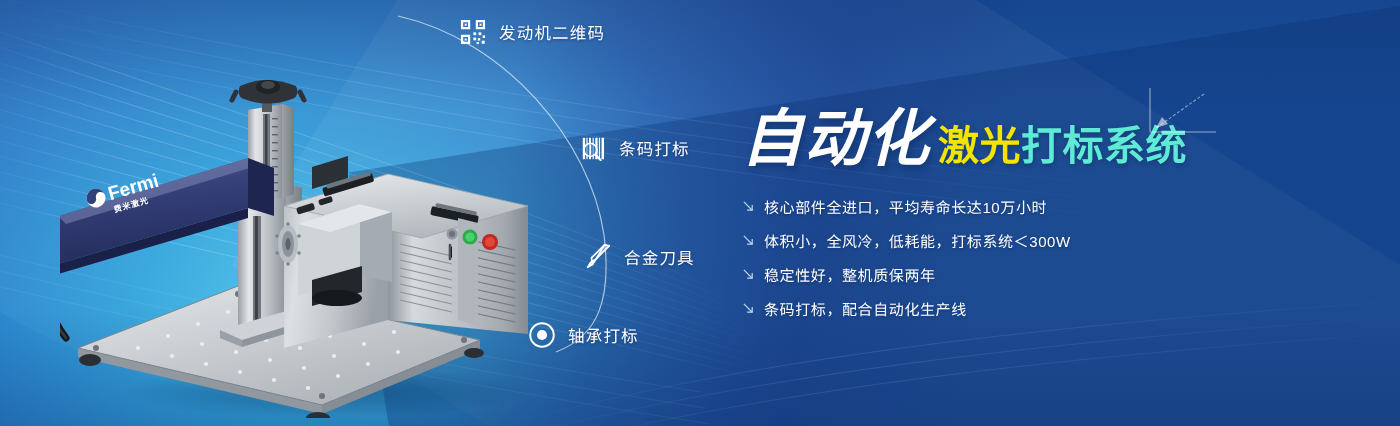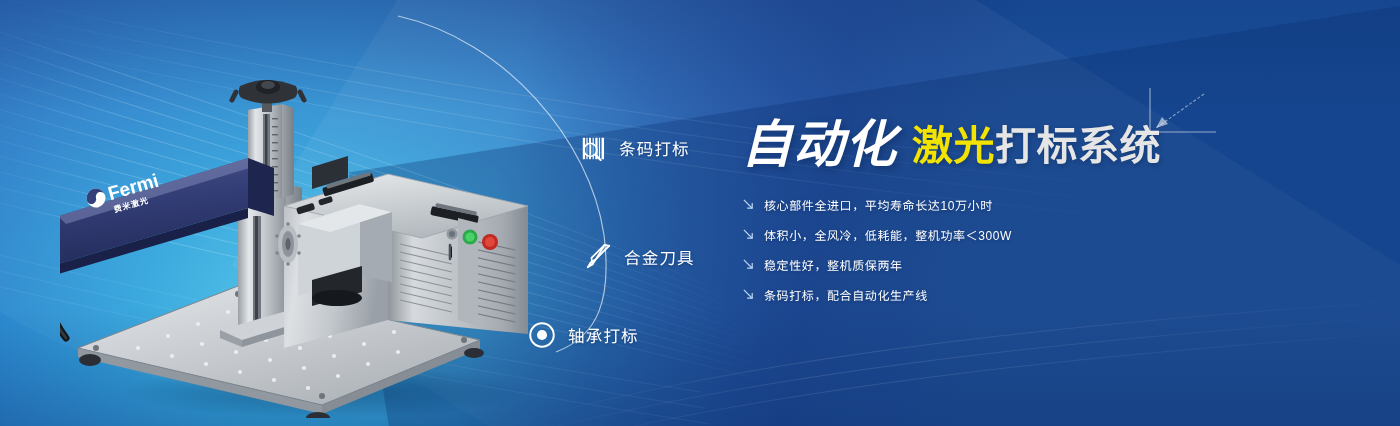--- a/index.html
+++ b/index.html
@@ -104,21 +104,21 @@
     position: absolute;
     left: 741px; top: 84px;
     width: 500px;
   }
   .headline {
     display: flex;
     align-items: flex-end;
     height: 86px;
   }
   .headline .cn-main {
-    font-size: 51px;
+    font-size: 62px;
     font-weight: bold;
     font-style: italic;
     color: #ffffff;
     line-height: 1;
     letter-spacing: 1px;
     text-shadow: 2px 3px 7px rgba(6,32,76,0.45);
   }
   .headline .stack {
     margin-left: 8px;
     padding-bottom: 2px;
@@ -134,35 +134,35 @@
   }
   .headline .cn-sub {
     display: block;
     font-size: 41px;
     font-weight: bold;
     line-height: 1.02;
     letter-spacing: 0.5px;
     white-space: nowrap;
     text-shadow: 1px 2px 5px rgba(6,32,76,0.4);
   }
-  .cn-sub .hl { color: #f3e400; margin-left: 7px; }
-  .cn-sub .wt { color: #e5e5e5; font-family: Liberation Serif, serif; }
+  .cn-sub .hl { color: #f3e400; }
+  .cn-sub .wt { color: #5eead4; font-family: Liberation Serif, serif; }
 
   .bullets {
     margin-top: 26px;
     list-style: none;
     padding: 0;
   }
   .bullets li {
     display: flex;
     align-items: center;
     gap: 9px;
     margin-bottom: 13px;
     color: #ffffff;
-    font-size: 12px;
+    font-size: 15px;
     letter-spacing: 0.6px;
     white-space: nowrap;
     text-shadow: 0 1px 3px rgba(5,35,85,0.5);
   }
   .bullets .mark {
     flex: 0 0 auto;
     width: 14px; height: 14px;
     color: #b9d6f2;
     display: flex; align-items: center; justify-content: center;
   }
@@ -451,20 +451,42 @@
       <circle cx="410" cy="189" r="4.6" fill="#49d26a"></circle>
       <circle cx="430" cy="194" r="8" fill="#c02a22"></circle>
       <circle cx="430" cy="194" r="5" fill="#e0463a"></circle>
       <circle cx="392" cy="186" r="5.5" fill="#9198a0"></circle>
       <circle cx="392" cy="186" r="3" fill="#6b727a"></circle>
       <rect x="389" y="198" width="3" height="12" rx="1.5" fill="#5a6views"></rect>
       <path d="M390,197 l0,14" stroke="#4b5158" stroke-width="2.6" stroke-linecap="round"></path>
     </svg>
   </div>
 
+  <div class="callout" id="callout-qr">
+    <span class="ico">
+      <svg viewBox="0 0 28 28" width="26" height="26">
+        <g fill="#ffffff">
+          <path d="M1,1 h10 v10 h-10 z M3.4,3.4 v5.2 h5.2 v-5.2 z"></path>
+          <path d="M17,1 h10 v10 h-10 z M19.4,3.4 v5.2 h5.2 v-5.2 z"></path>
+          <path d="M1,17 h10 v10 h-10 z M3.4,19.4 v5.2 h5.2 v-5.2 z"></path>
+          <rect x="5" y="5" width="2.2" height="2.2"></rect>
+          <rect x="21" y="5" width="2.2" height="2.2"></rect>
+          <rect x="5" y="21" width="2.2" height="2.2"></rect>
+          <rect x="14.4" y="14.4" width="3" height="3"></rect>
+          <rect x="20" y="14.4" width="3" height="3"></rect>
+          <rect x="24.4" y="17.6" width="2.6" height="2.8"></rect>
+          <rect x="14.4" y="20" width="3" height="3"></rect>
+          <rect x="19.2" y="20.6" width="2.6" height="2.6"></rect>
+          <rect x="23.4" y="23.4" width="3.2" height="3.2"></rect>
+          <rect x="17.8" y="24.6" width="2.6" height="2.4"></rect>
+        </g>
+      </svg>
+    </span>
+    <span class="lbl">发动机二维码</span>
+  </div>
 
   <div class="callout" id="callout-bar">
     <span class="ico">
       <svg viewBox="0 0 28 28" width="25" height="25">
         <g fill="#ffffff">
           <rect x="2" y="2" width="2.6" height="24"></rect>
           <rect x="6" y="2" width="1.4" height="24"></rect>
           <rect x="9" y="2" width="2.2" height="24"></rect>
           <rect x="13" y="2" width="1.3" height="24"></rect>
           <rect x="16" y="2" width="2.6" height="24"></rect>
@@ -524,21 +546,21 @@
         </span>
         <span>核心部件全进口，平均寿命长达10万小时</span>
       </li>
       <li>
         <span class="mark">
           <svg viewBox="0 0 14 14" width="13" height="13">
             <path d="M2,2 L11,11" stroke="currentColor" stroke-width="1.3" fill="none"></path>
             <path d="M11,5.5 L11,11 L5.5,11" stroke="currentColor" stroke-width="1.3" fill="none"></path>
           </svg>
         </span>
-        <span>体积小，全风冷，低耗能，整机功率＜300W</span>
+        <span>体积小，全风冷，低耗能，打标系统＜300W</span>
       </li>
       <li>
         <span class="mark">
           <svg viewBox="0 0 14 14" width="13" height="13">
             <path d="M2,2 L11,11" stroke="currentColor" stroke-width="1.3" fill="none"></path>
             <path d="M11,5.5 L11,11 L5.5,11" stroke="currentColor" stroke-width="1.3" fill="none"></path>
           </svg>
         </span>
         <span>稳定性好，整机质保两年</span>
       </li>

